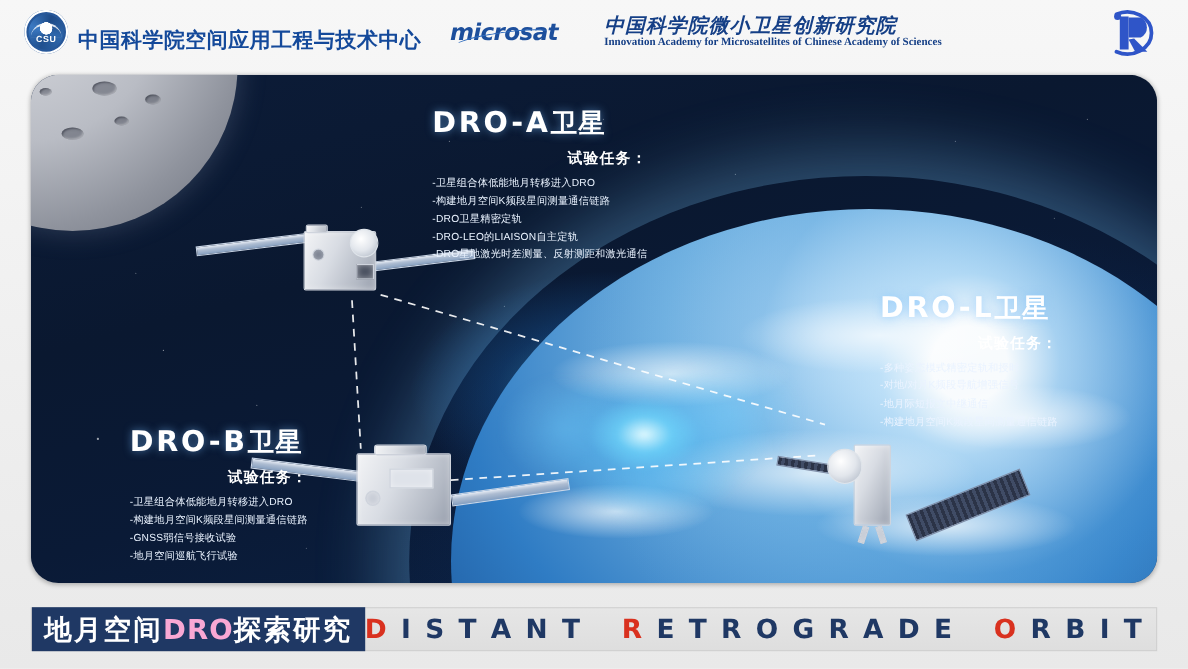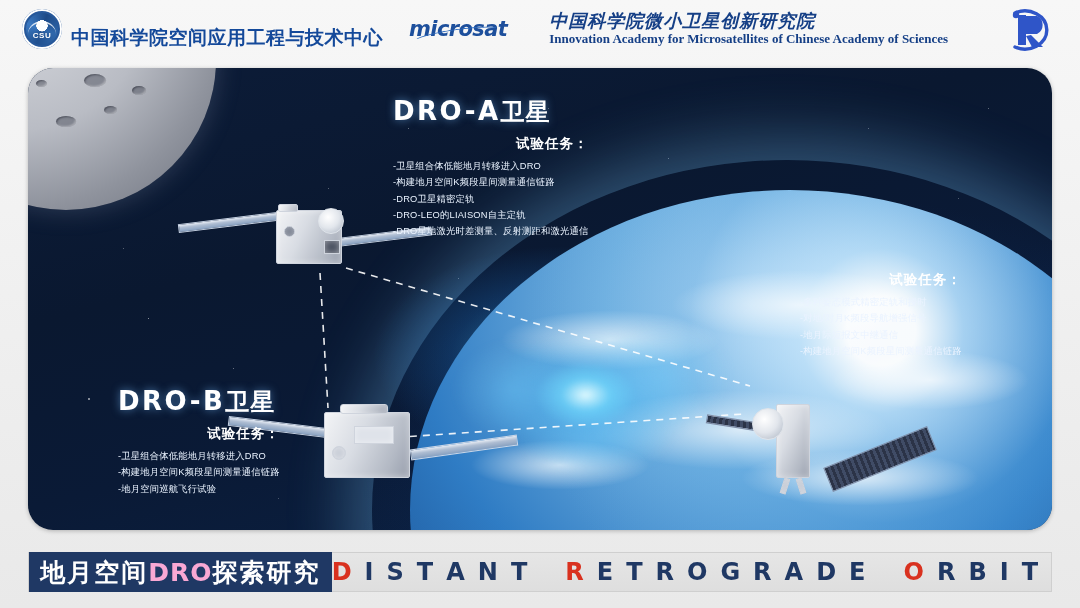--- a/index.html
+++ b/index.html
@@ -63,21 +63,21 @@
     transform: rotate(-8deg);
   }
   .micro-text { margin-left: 5px; }
   .micro-cn {
     font-family: "Liberation Serif", serif;
     font-size: 18px; font-weight: bold; color: #153f86;
     letter-spacing: 1px; font-style: italic; line-height: 1;
   }
   .micro-en {
     font-family: "Liberation Serif", serif;
-    font-size: 13px; font-weight: bold; color: #153f86;
+    font-size: 10px; font-weight: bold; color: #153f86;
     margin-top: 1px; white-space: nowrap;
   }
   .logo-r {
     position: absolute; right: 26px; top: 9px; width: 52px; height: 42px;
   }
 
   
   .scene {
     position: absolute; left: 28px; top: 68px;
     width: 1024px; height: 462px;
@@ -333,25 +333,29 @@
     </div>
 
     <div class="block" style="left:90px;top:318px;">
       <div class="sat-title">
         <span>DRO-B</span><span class="cn">卫星</span>
       </div>
       <div class="mission-label">试验任务：</div>
       <div class="mission-list">
         <div class="mission-item">-卫星组合体低能地月转移进入DRO</div>
         <div class="mission-item">-构建地月空间K频段星间测量通信链路</div>
+        <div class="mission-item">-GNSS弱信号接收试验</div>
         <div class="mission-item">-地月空间巡航飞行试验</div>
       </div>
     </div>
 
     <div class="block" style="left:772px;top:196px;">
+      <div class="sat-title">
+        <span>DRO-L</span><span class="cn">卫星</span>
+      </div>
       <div class="mission-label">试验任务：</div>
       <div class="mission-list">
         <div class="mission-item">-多种姿态模式精密定轨和授时</div>
         <div class="mission-item">-对地/对月K频段导航增强信号</div>
         <div class="mission-item">-地月际短报文中继通信</div>
         <div class="mission-item">-构建地月空间K频段星间测量通信链路</div>
       </div>
     </div>
 
   </div>

